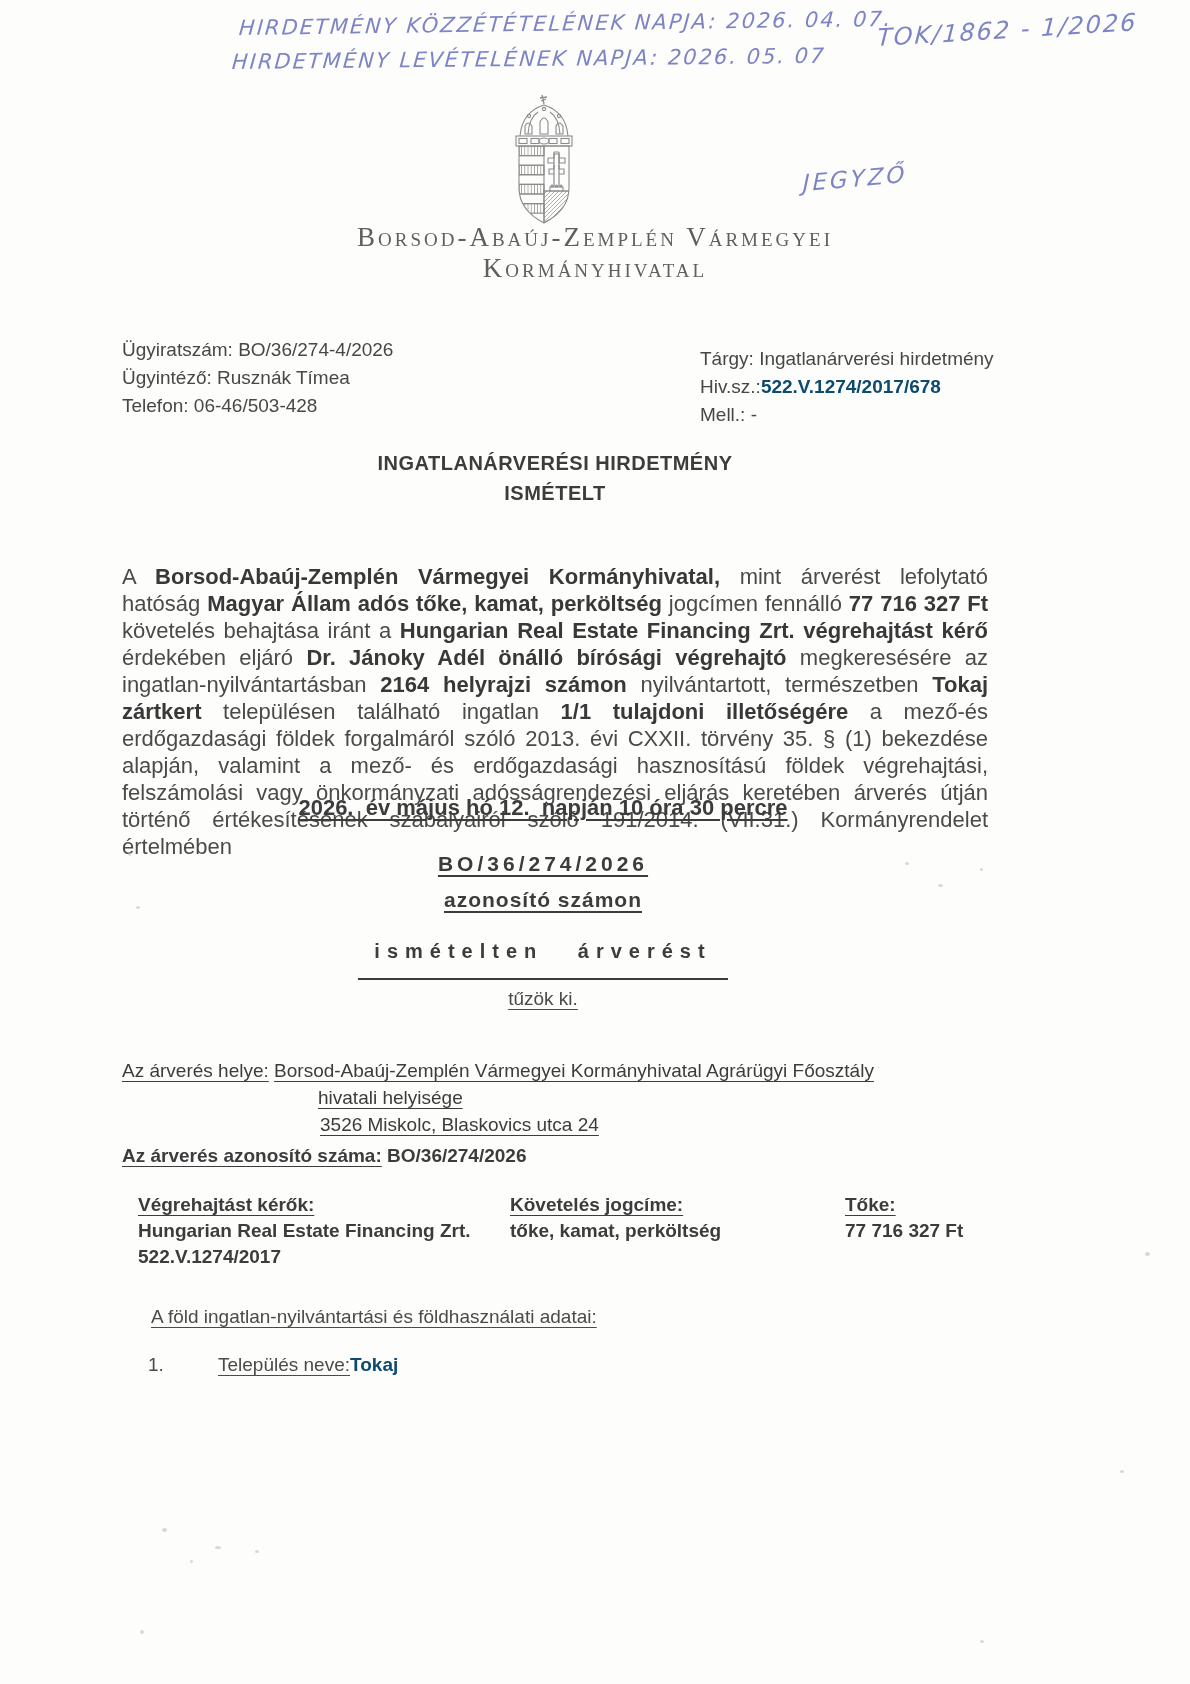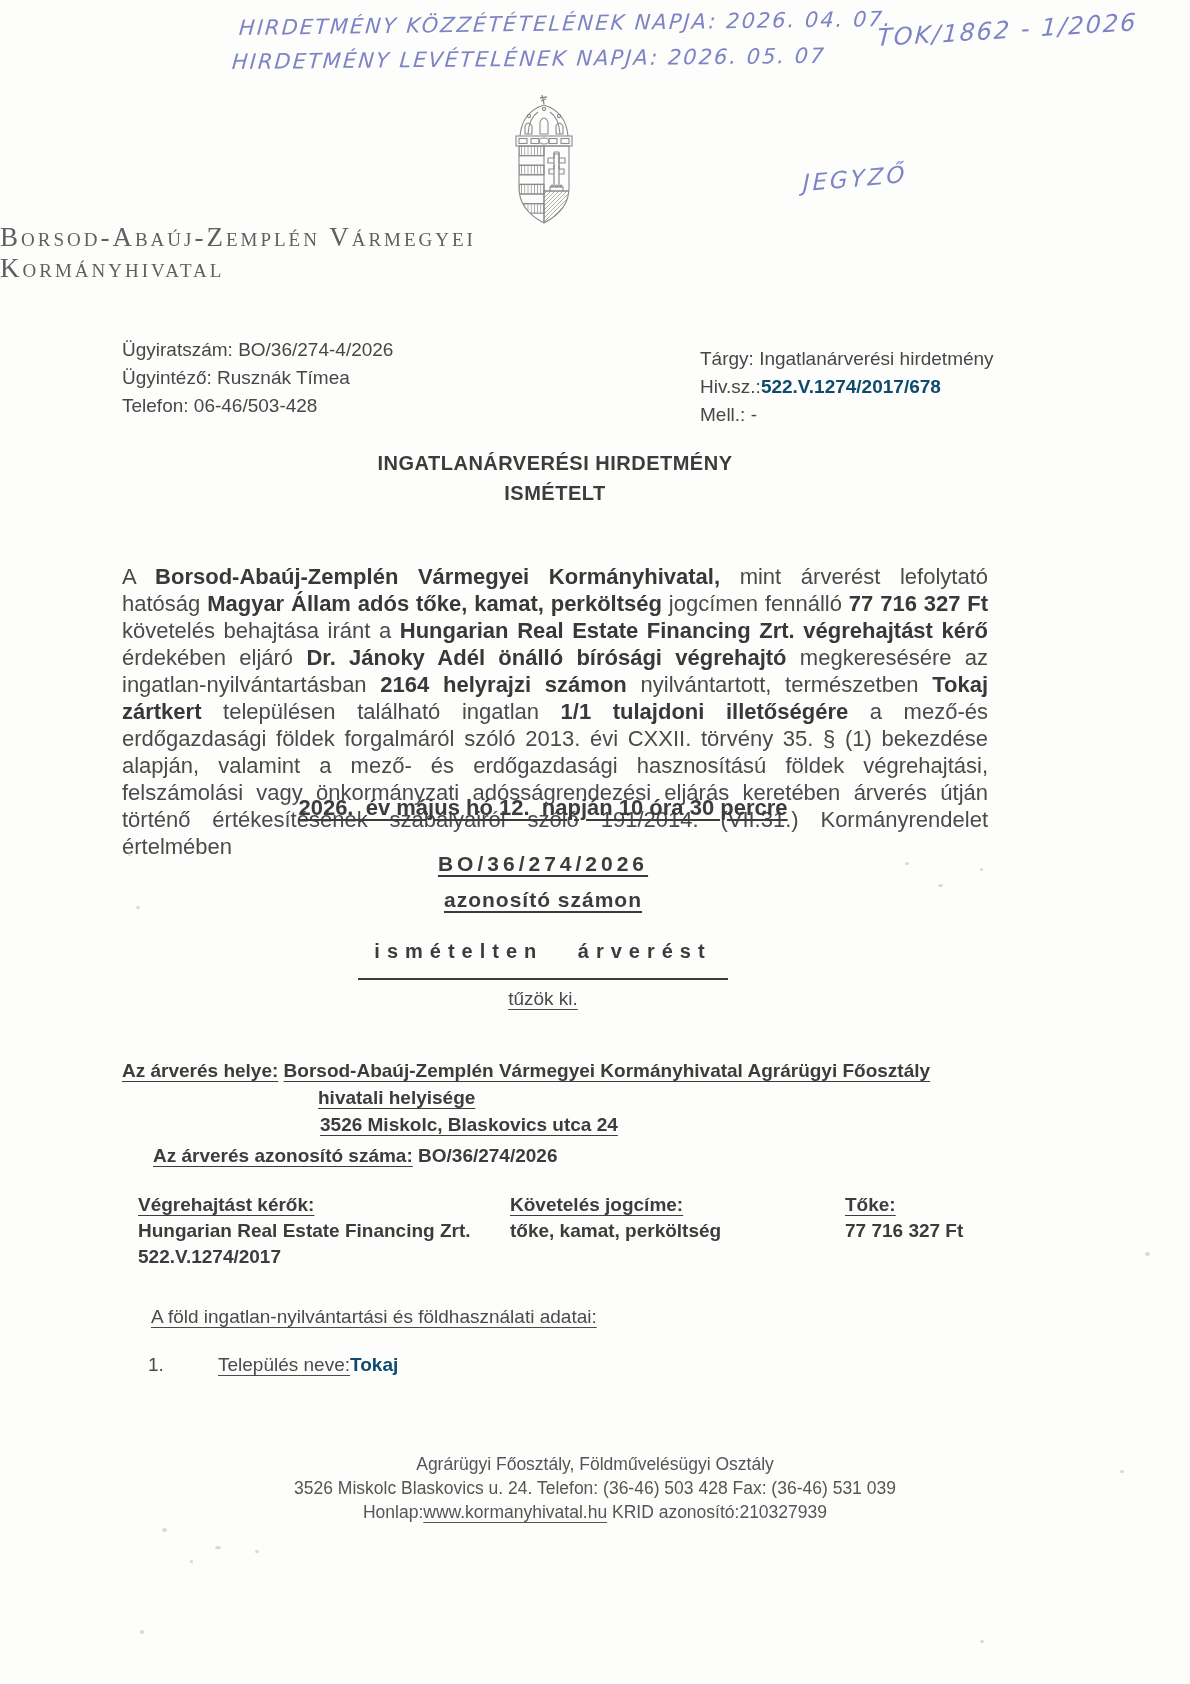--- a/index.html
+++ b/index.html
@@ -24,20 +24,21 @@
     transform-origin:left top;
   }
   .hw-l1{left:240px;top:16px;font-size:21px;transform:rotate(-0.8deg) skewX(-5deg);}
   .hw-l2{left:233px;top:50px;font-size:21px;transform:rotate(-0.6deg) skewX(-5deg);}
   .hw-docket{left:878px;top:24px;font-size:24px;transform:rotate(-3.5deg) skewX(-7deg);}
   .hw-jegyzo{left:803px;top:170px;font-size:23px;letter-spacing:3px;transform:rotate(-5deg) skewX(-6deg);}
   
   .coa{position:absolute;left:498px;top:92px;}
   .orgname{
     position:absolute;left:0;right:0;top:222px;
+    text-align:center;
     font-family:"Liberation Serif",serif;
     font-variant:small-caps;
     color:#5f5f5f;
     font-size:27px;
     letter-spacing:3px;
     line-height:31px;
   }
   
   .meta{position:absolute;top:336px;font-size:19px;line-height:28px;}
   .meta-left{left:122px;}
@@ -58,24 +59,24 @@
   
   .cline{position:absolute;left:110px;width:866px;text-align:center;color:#3c3c3c;}
   .u{text-decoration:underline;text-underline-offset:4px;}
   .date-line{top:795px;font-weight:bold;font-size:22px;white-space:pre;}
   .idnum-line{top:852px;font-weight:bold;font-size:21px;letter-spacing:4px;}
   .idsuf-line{top:888px;font-weight:bold;font-size:21px;letter-spacing:1px;}
   .repeat-line{top:940px;font-weight:bold;font-size:20px;}
   .repeat-line span{letter-spacing:7px;word-spacing:22px;border-bottom:2px solid #3c3c3c;padding:0 16px 16px;}
   .close-line{top:988px;font-size:19px;color:#4a4a4a;}
   
-  .venue{position:absolute;left:122px;width:900px;top:1057px;font-weight:bold;font-size:19px;color:#3c3c3c;line-height:27px;}
+  .venue{position:absolute;left:122px;width:900px;top:1057px;font-weight:normal;font-size:19px;color:#3c3c3c;line-height:27px;}
   .venue .l2{position:absolute;left:196px;top:27px;}
   .venue .l3{position:absolute;left:198px;top:54px;}
-  .auction-id{position:absolute;left:122px;top:1145px;font-size:19px;font-weight:bold;color:#3c3c3c;margin-left:31px;}
+  .auction-id{position:absolute;left:122px;top:1145px;font-size:19px;font-weight:bold;color:#3c3c3c;}
   
   .parties{position:absolute;left:122px;top:1192px;width:880px;font-size:19px;line-height:26px;color:#3c3c3c;font-weight:bold;}
   .col{position:absolute;top:0;}
   .col1{left:16px;width:370px;}
   .col2{left:388px;width:300px;}
   .col3{left:723px;width:160px;}
   
   .land-head{position:absolute;left:122px;top:1306px;font-size:19px;color:#4a4a4a;margin-left:29px;}
   .land-item{position:absolute;left:148px;top:1354px;font-size:19px;color:#4a4a4a;}
   .land-item .num{display:inline-block;width:70px;}
@@ -209,25 +210,20 @@
       <div class="u">Tőke:</div>
       <div>77 716 327 Ft</div>
     </div>
   </div>
 
   <div class="land-head u">A föld ingatlan-nyilvántartási és földhasználati adatai:</div>
   <div class="land-item">
     <span class="num">1.</span><span class="u">Település neve:</span><span class="b">Tokaj</span>
   </div>
 
-  <div class="footer">
-    <div>Agrárügyi Főosztály, Földművelésügyi Osztály</div>
-    <div>3526 Miskolc Blaskovics u. 24. Telefon: (36-46) 503 428 Fax: (36-46) 531 039</div>
-    <div><span>Honlap:</span><span class="u">www.kormanyhivatal.hu</span><span> KRID azonosító:210327939</span></div>
-  </div>
 
   <div class="noise">
     <div class="speck" style="left:905px;top:862px;width:4px;height:3px"></div>
     <div class="speck" style="left:938px;top:884px;width:5px;height:3px"></div>
     <div class="speck" style="left:980px;top:868px;width:3px;height:3px"></div>
     <div class="speck" style="left:128px;top:852px;width:3px;height:4px"></div>
     <div class="speck" style="left:136px;top:906px;width:4px;height:3px"></div>
     <div class="speck" style="left:1145px;top:1252px;width:5px;height:4px"></div>
     <div class="speck" style="left:162px;top:1528px;width:5px;height:4px"></div>
     <div class="speck" style="left:215px;top:1546px;width:6px;height:3px"></div>

